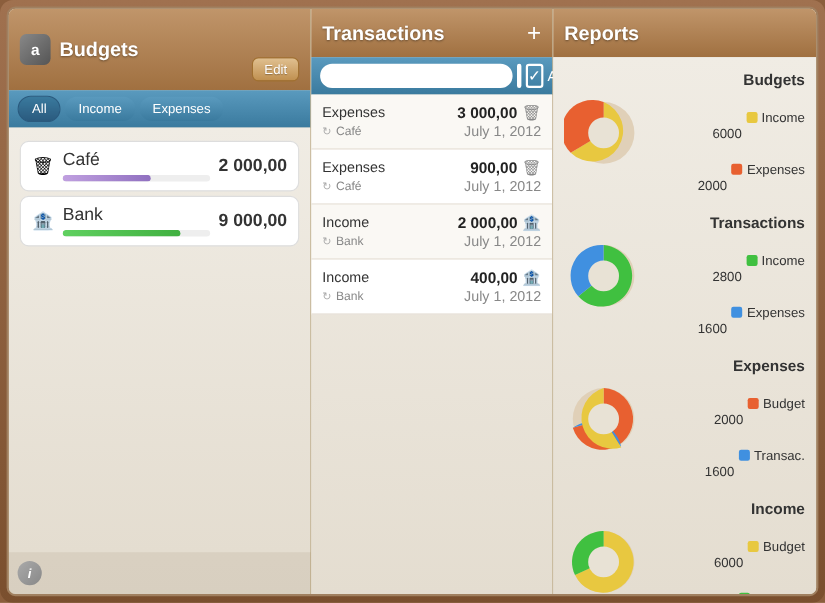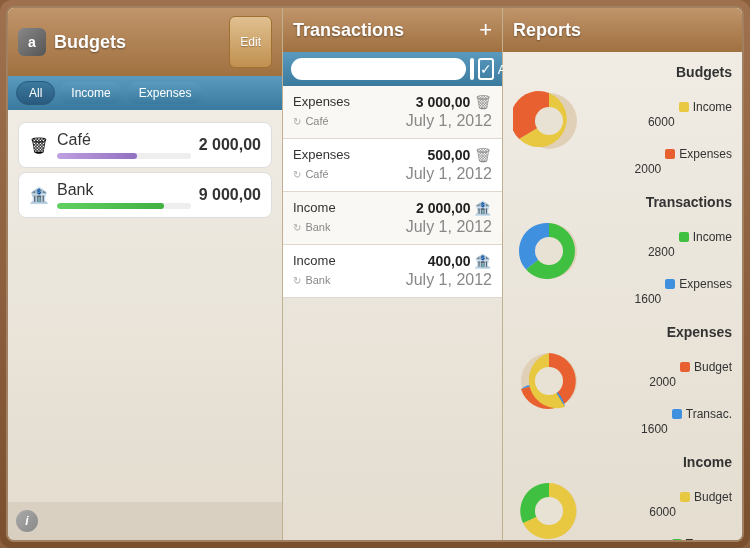--- a/index.html
+++ b/index.html
@@ -74,24 +74,25 @@
       font-size: 18px;
       font-weight: bold;
       text-shadow: 0 1px 2px rgba(0,0,0,0.4);
     }
 
     .edit-btn {
       background: linear-gradient(to bottom, #e0c090, #c09050);
       border: 1px solid #a07030;
       border-radius: 6px;
       color: white;
-      padding: 18px 10px;
+      padding: 3px 10px;
       font-size: 12px;
       cursor: pointer;
       text-shadow: 0 1px 1px rgba(0,0,0,0.3);
+      margin-top: 36px;
     }
 
     .budgets-tabs {
       background: linear-gradient(to bottom, #5a9abe, #3a7a9e);
       display: flex;
       align-items: center;
       padding: 5px 8px;
       gap: 4px;
     }
 
@@ -338,21 +339,21 @@
       align-items: center;
       gap: 4px;
     }
 
     .sync-icon {
       font-size: 10px;
       color: #aaa;
     }
 
     .transaction-date {
-      font-size: 16px;
+      font-size: 13px;
       color: #888;
     }
 
     .transaction-bank-icon {
       font-size: 14px;
       color: #888;
     }
 
     
     .reports-panel {
@@ -531,21 +532,21 @@
               <span class="sync-icon">↻</span> Café
             </span>
             <span class="transaction-date">July 1, 2012</span>
           </div>
         </div>
 
         <div class="transaction-item">
           <div class="transaction-top">
             <span class="transaction-type">Expenses</span>
             <div class="transaction-amount-row">
-              <span class="transaction-amount">500,00</span>
+              <span class="transaction-amount">900,00</span>
               <span class="transaction-trash">🗑</span>
             </div>
           </div>
           <div class="transaction-bottom">
             <span class="transaction-source">
               <span class="sync-icon">↻</span> Café
             </span>
             <span class="transaction-date">July 1, 2012</span>
           </div>
         </div>

